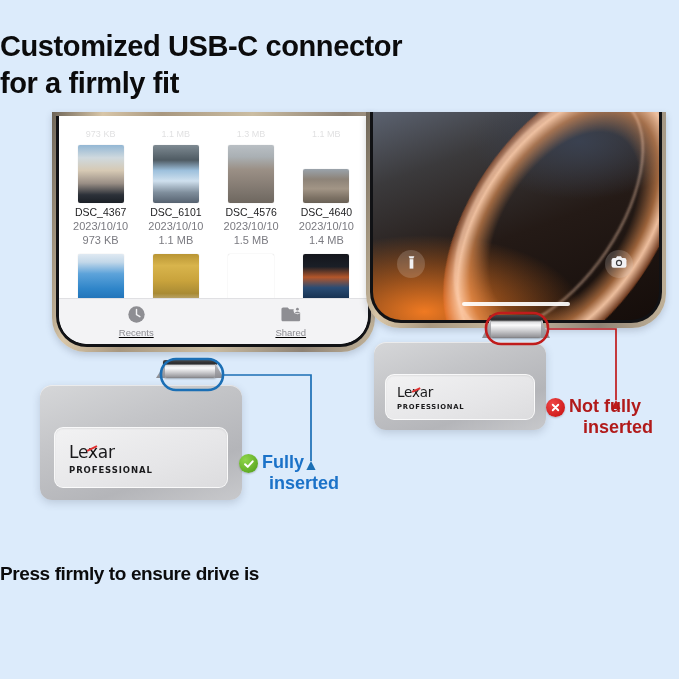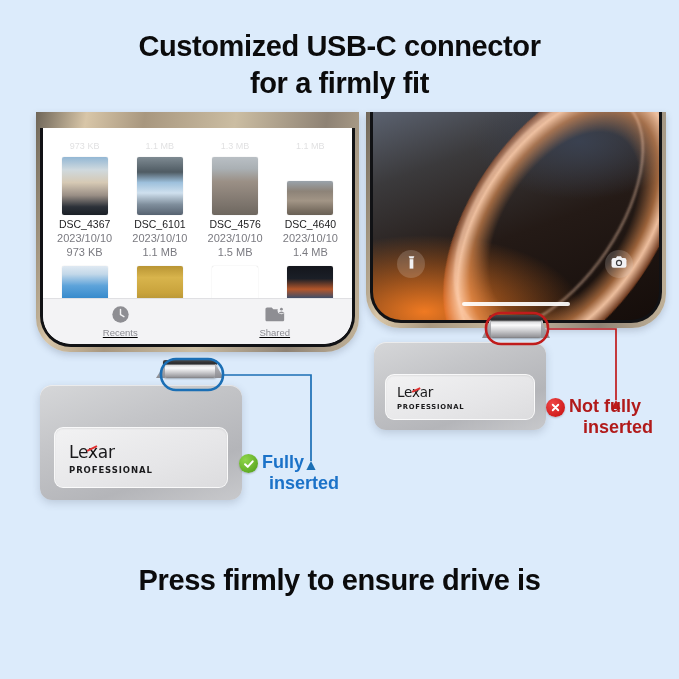--- a/index.html
+++ b/index.html
@@ -8,42 +8,41 @@
     background:#dcebfb;
     font-family:"Liberation Sans", sans-serif;
     position:relative;
     overflow:hidden;
   }
   .stage { position:absolute; inset:0; }
 
   
   .headline {
     position:absolute; left:0; right:0; top:28px;
-    text-align:center;
     font-size:29px; font-weight:bold; line-height:1.26;
     color:#0b0b0c; letter-spacing:-0.4px;
   }
   .headline .l2 { display:block; }
   .footline {
     position:absolute; left:0; right:0; top:562px;
-    text-align:center;
-    font-size:29px; font-weight:bold; line-height:1.3;
+    text-align:left;
+    font-size:19px; font-weight:bold; line-height:1.3;
     color:#0b0b0c; letter-spacing:-0.4px;
   }
   .footline .l2 { display:block; }
 
   
   .phone { position:absolute; }
 
   
   #phone-left {
-    left:36px; top:112px; width:323px; height:240px;
+    left:52px; top:112px; width:323px; height:240px;
     border-radius:0 0 34px 34px;
     background:linear-gradient(100deg,#6e6558 0%,#d8c6a8 14%,#a8977f 30%,#cbbda2 55%,#8e8274 80%,#c3b49a 100%);
-    padding:16px 4px 5px 4px;
+    padding:4px 4px 5px 4px;
     box-shadow:0 3px 7px rgba(60,70,90,.22);
   }
   #phone-left .frame {
     width:100%; height:100%;
     background:#111215;
     border-radius:0 0 31px 31px;
     padding:0 3px 3px 3px;
   }
   #phone-left .screen {
     width:100%; height:100%;

